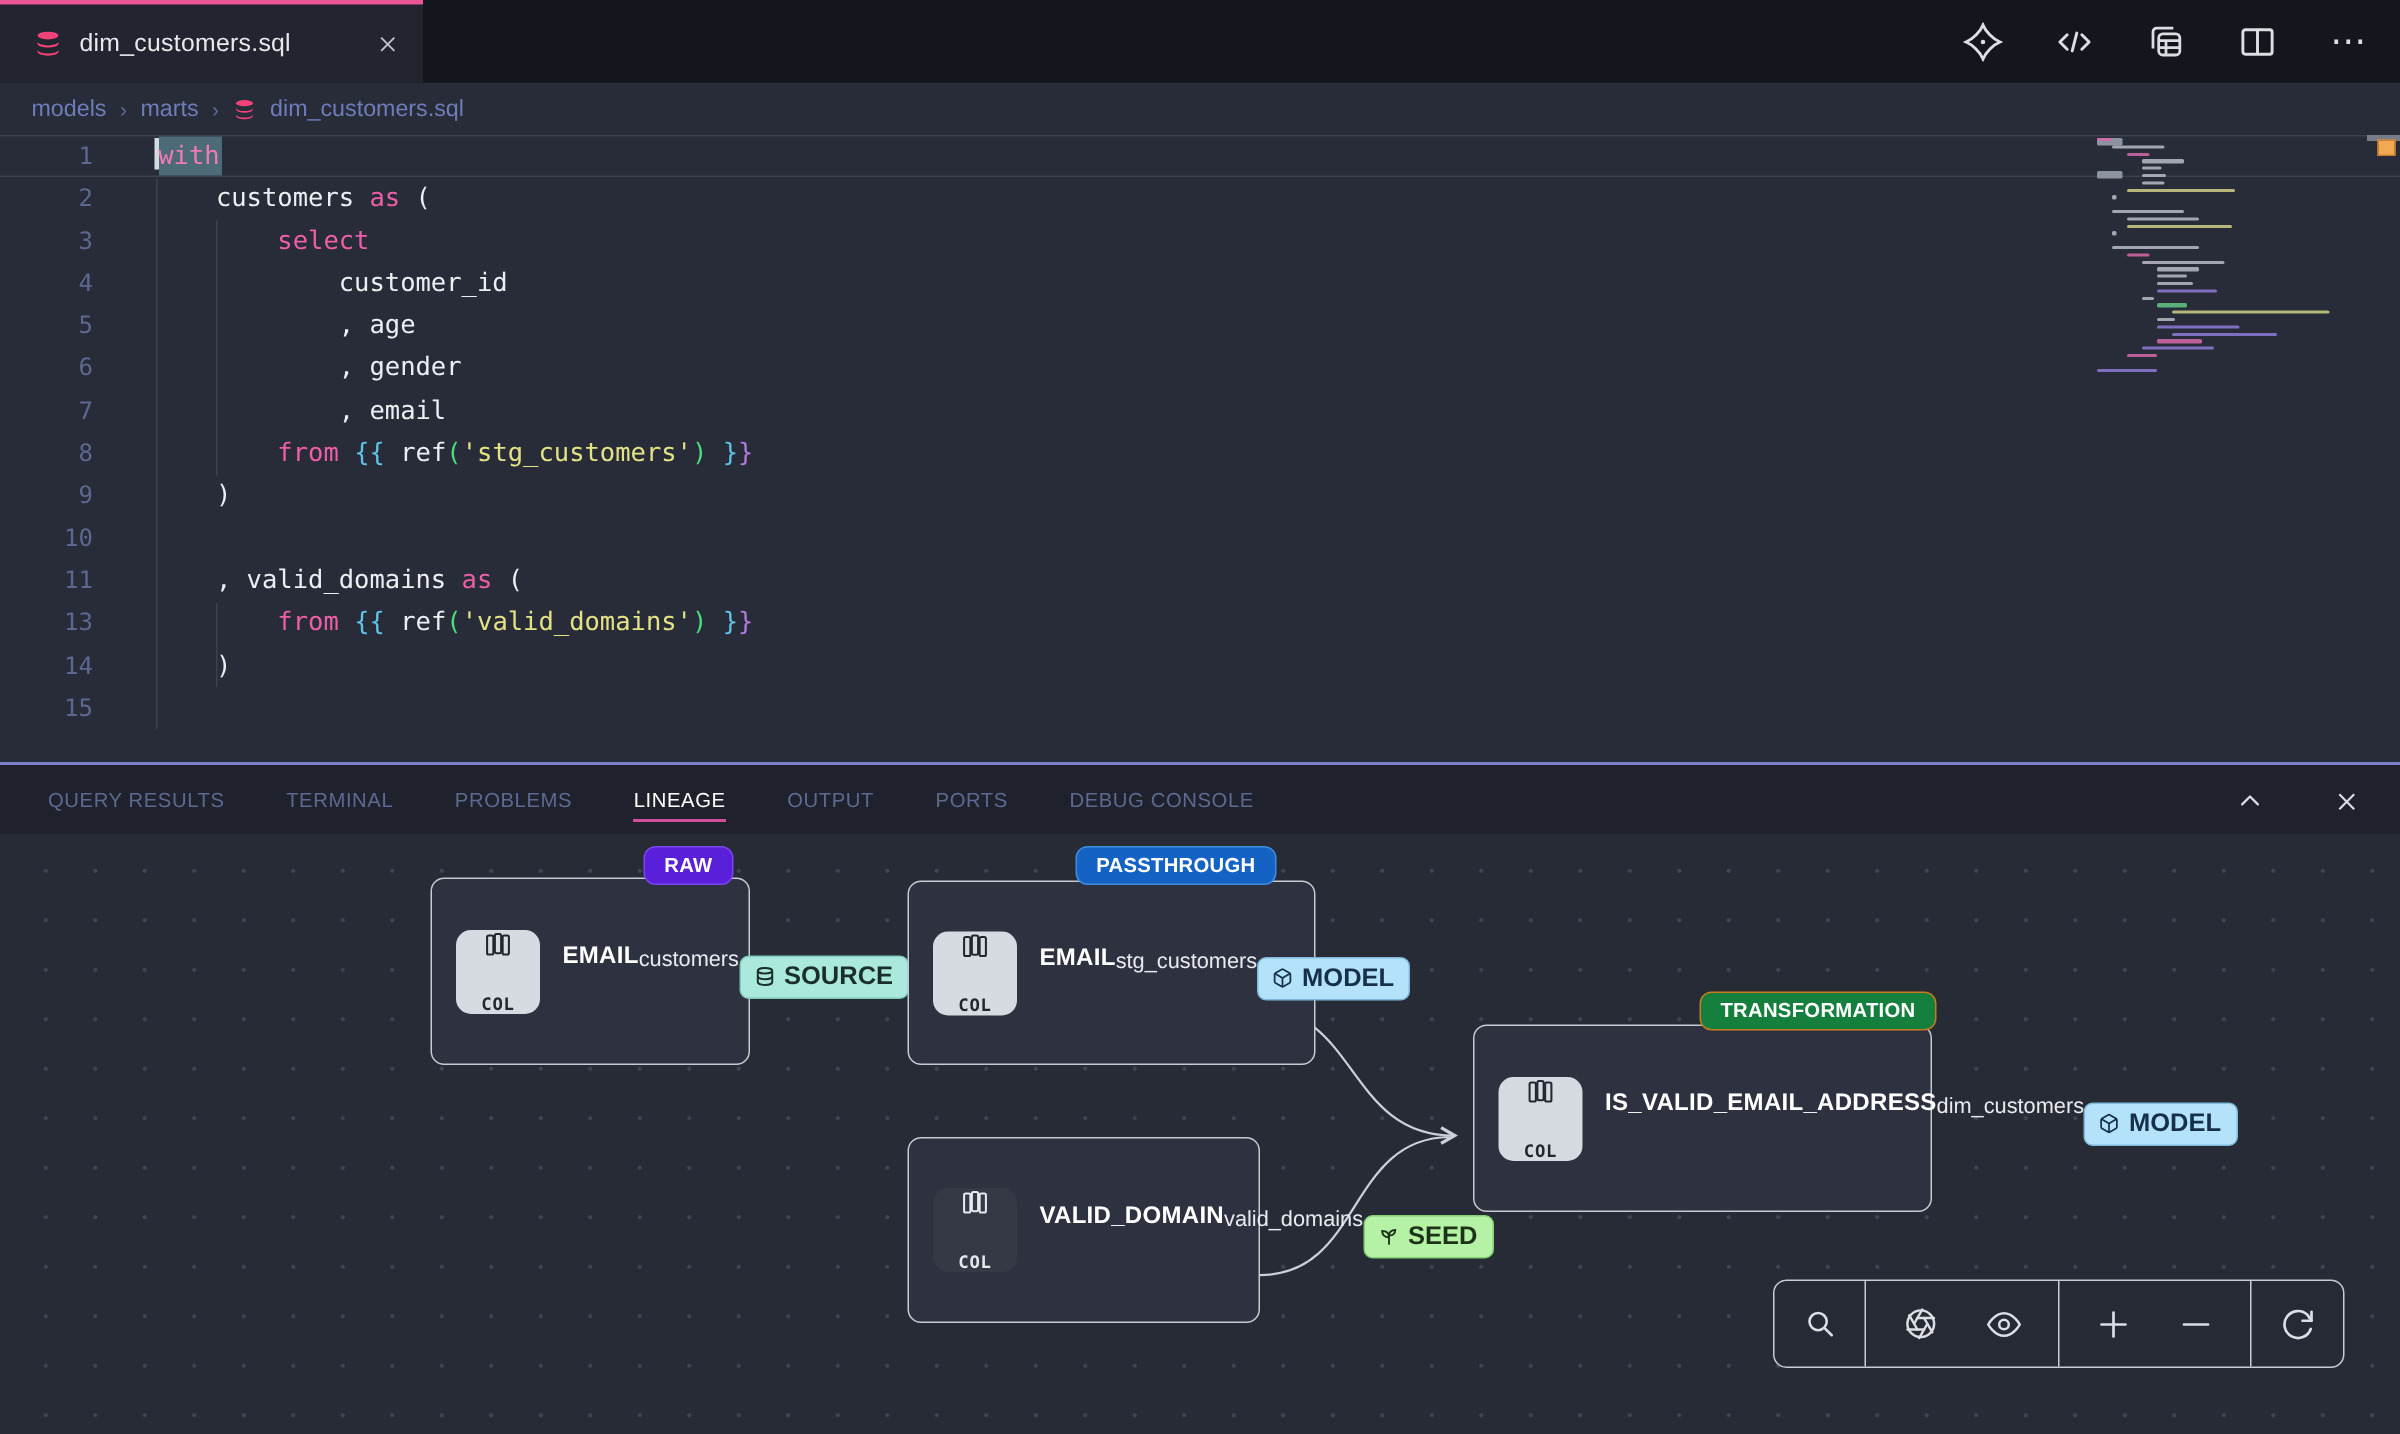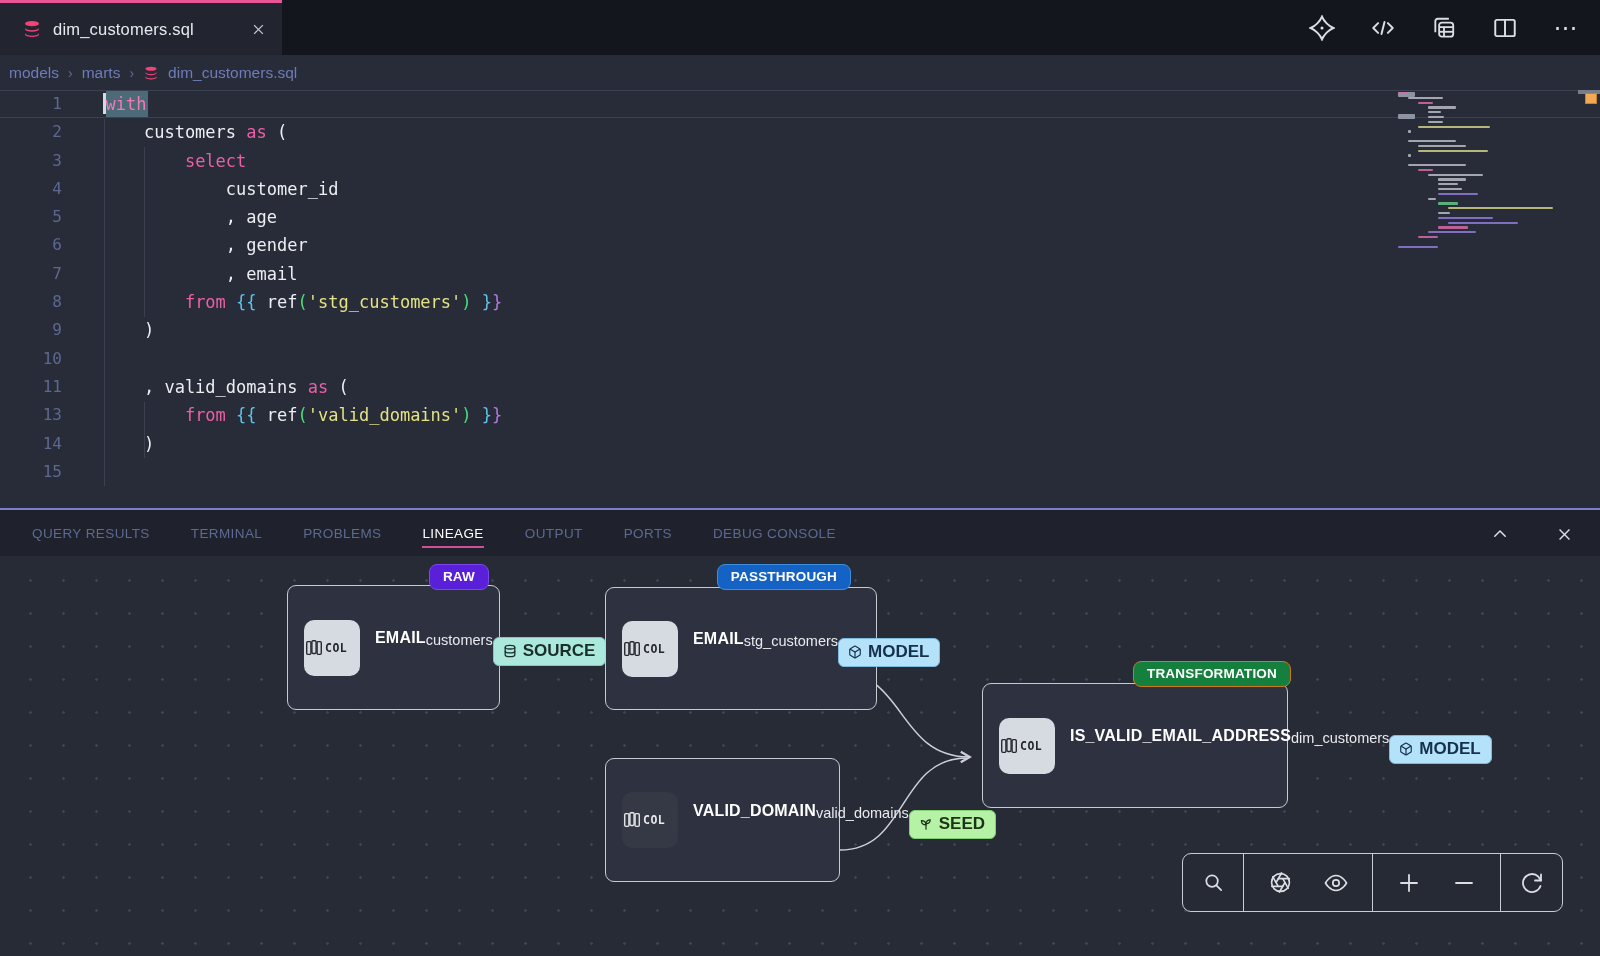--- a/index.html
+++ b/index.html
@@ -15,21 +15,21 @@
   .tab-close { margin-left:auto; color:#c3c5cc; display:flex; align-items:center; }
   .strip-actions { position:absolute; right:14px; top:0; height:55px; display:flex;
     align-items:center; gap:21px; color:#c9cbd2; }
   .strip-actions svg { display:block; }
 
   
   .dbicon svg { display:block; }
 
   
   .breadcrumb { width:1600px; height:35px; background:#282c38; display:flex;
-    align-items:center; padding-left:9px; gap:9px; font-size:15.5px; color:#6e7cba; }
+    align-items:center; padding-left:21px; gap:9px; font-size:15.5px; color:#6e7cba; }
   .crumb { cursor:pointer; }
   .crumb-sep { color:#5d6a9e; font-size:14px; }
   .breadcrumb .dbicon { display:flex; align-items:center; }
 
   
   .editor { position:relative; width:1600px; height:418px; background:#282c38; overflow:hidden; }
   .line { position:relative; height:28.3px; line-height:28.3px; display:flex; white-space:pre;
     font-family:"DejaVu Sans Mono", monospace; font-size:17px; }
   .line .num { width:62px; text-align:right; color:#5c6890; font-size:16px; flex:0 0 62px; }
   .line .codetxt { padding-left:41px; color:#eceef2; }
@@ -71,21 +71,21 @@
 
   
   .canvas { position:relative; width:1600px; height:400px; background:#272b36;
     background-image:radial-gradient(circle, #3f4554 1.3px, transparent 1.45px);
     background-size:33px 33px; background-position:14px 8px; overflow:hidden; }
   .edges { position:absolute; left:0; top:0; width:1600px; height:400px; }
 
   .node { position:absolute; background:#2d3140; border:1px solid #c6cad2; border-radius:9px;
     display:flex; align-items:center; padding:0 16px; cursor:pointer; }
   .colchip { flex:0 0 56px; width:56px; height:56px; border-radius:10px; display:flex;
-    flex-direction:row; align-items:center; justify-content:flex-start; gap:1px; }
+    flex-direction:column; align-items:center; justify-content:space-between; gap:1px; }
   .colchip.light { background:#d6dae1; color:#23262e; }
   .colchip.dark  { background:#343945; color:#e8e9ec; }
   .colchip .collabel { font-family:"DejaVu Sans Mono", monospace; font-size:11.5px;
     font-weight:700; letter-spacing:0.5px; }
   .nodetext { margin-left:15px; display:flex; flex-direction:row; }
   .ntitle { color:#ffffff; font-size:16px; font-weight:700; letter-spacing:0.2px; }
   .nsub { color:#e9eaee; font-size:14.5px; margin-top:3px; }
   .pill { margin-top:8px; align-self:flex-start; display:inline-flex; align-items:center;
     gap:6px; padding:3px 10px 4px 9px; border-radius:6px; font-size:17px; font-weight:700; }
   .pill--source { background:#abe9dc; color:#1b2f2a; border:1px solid #7fcabb; }

